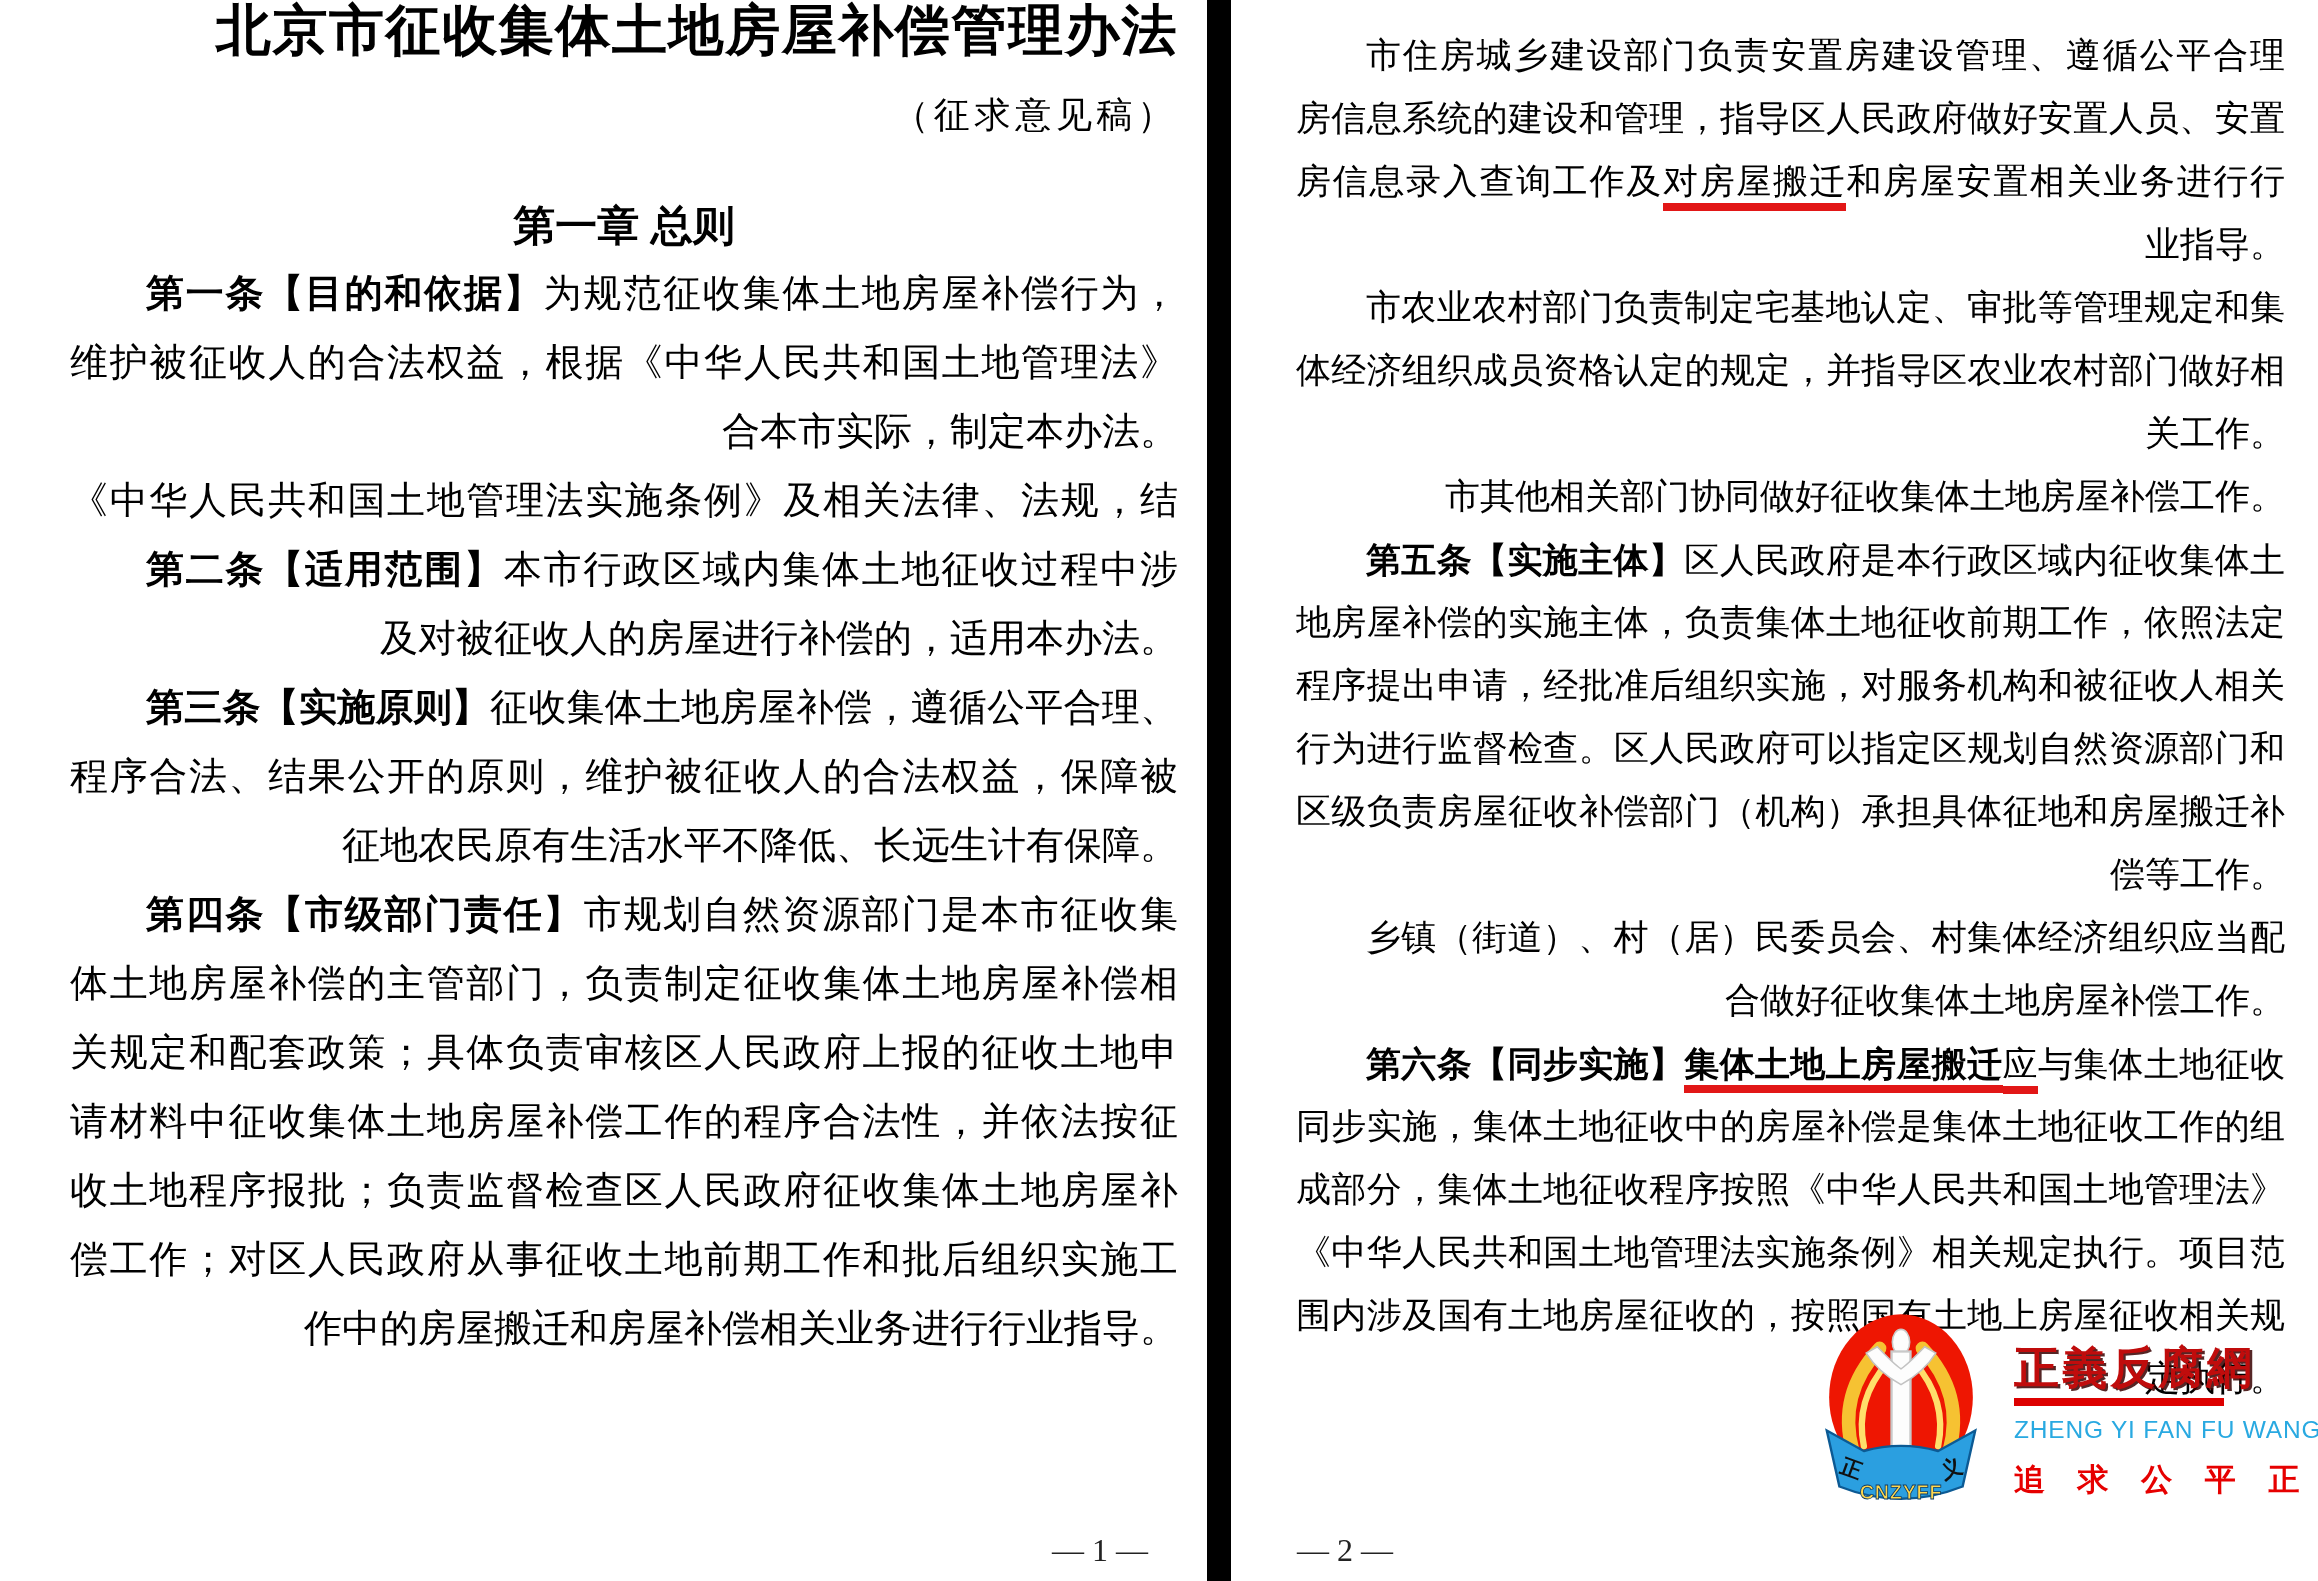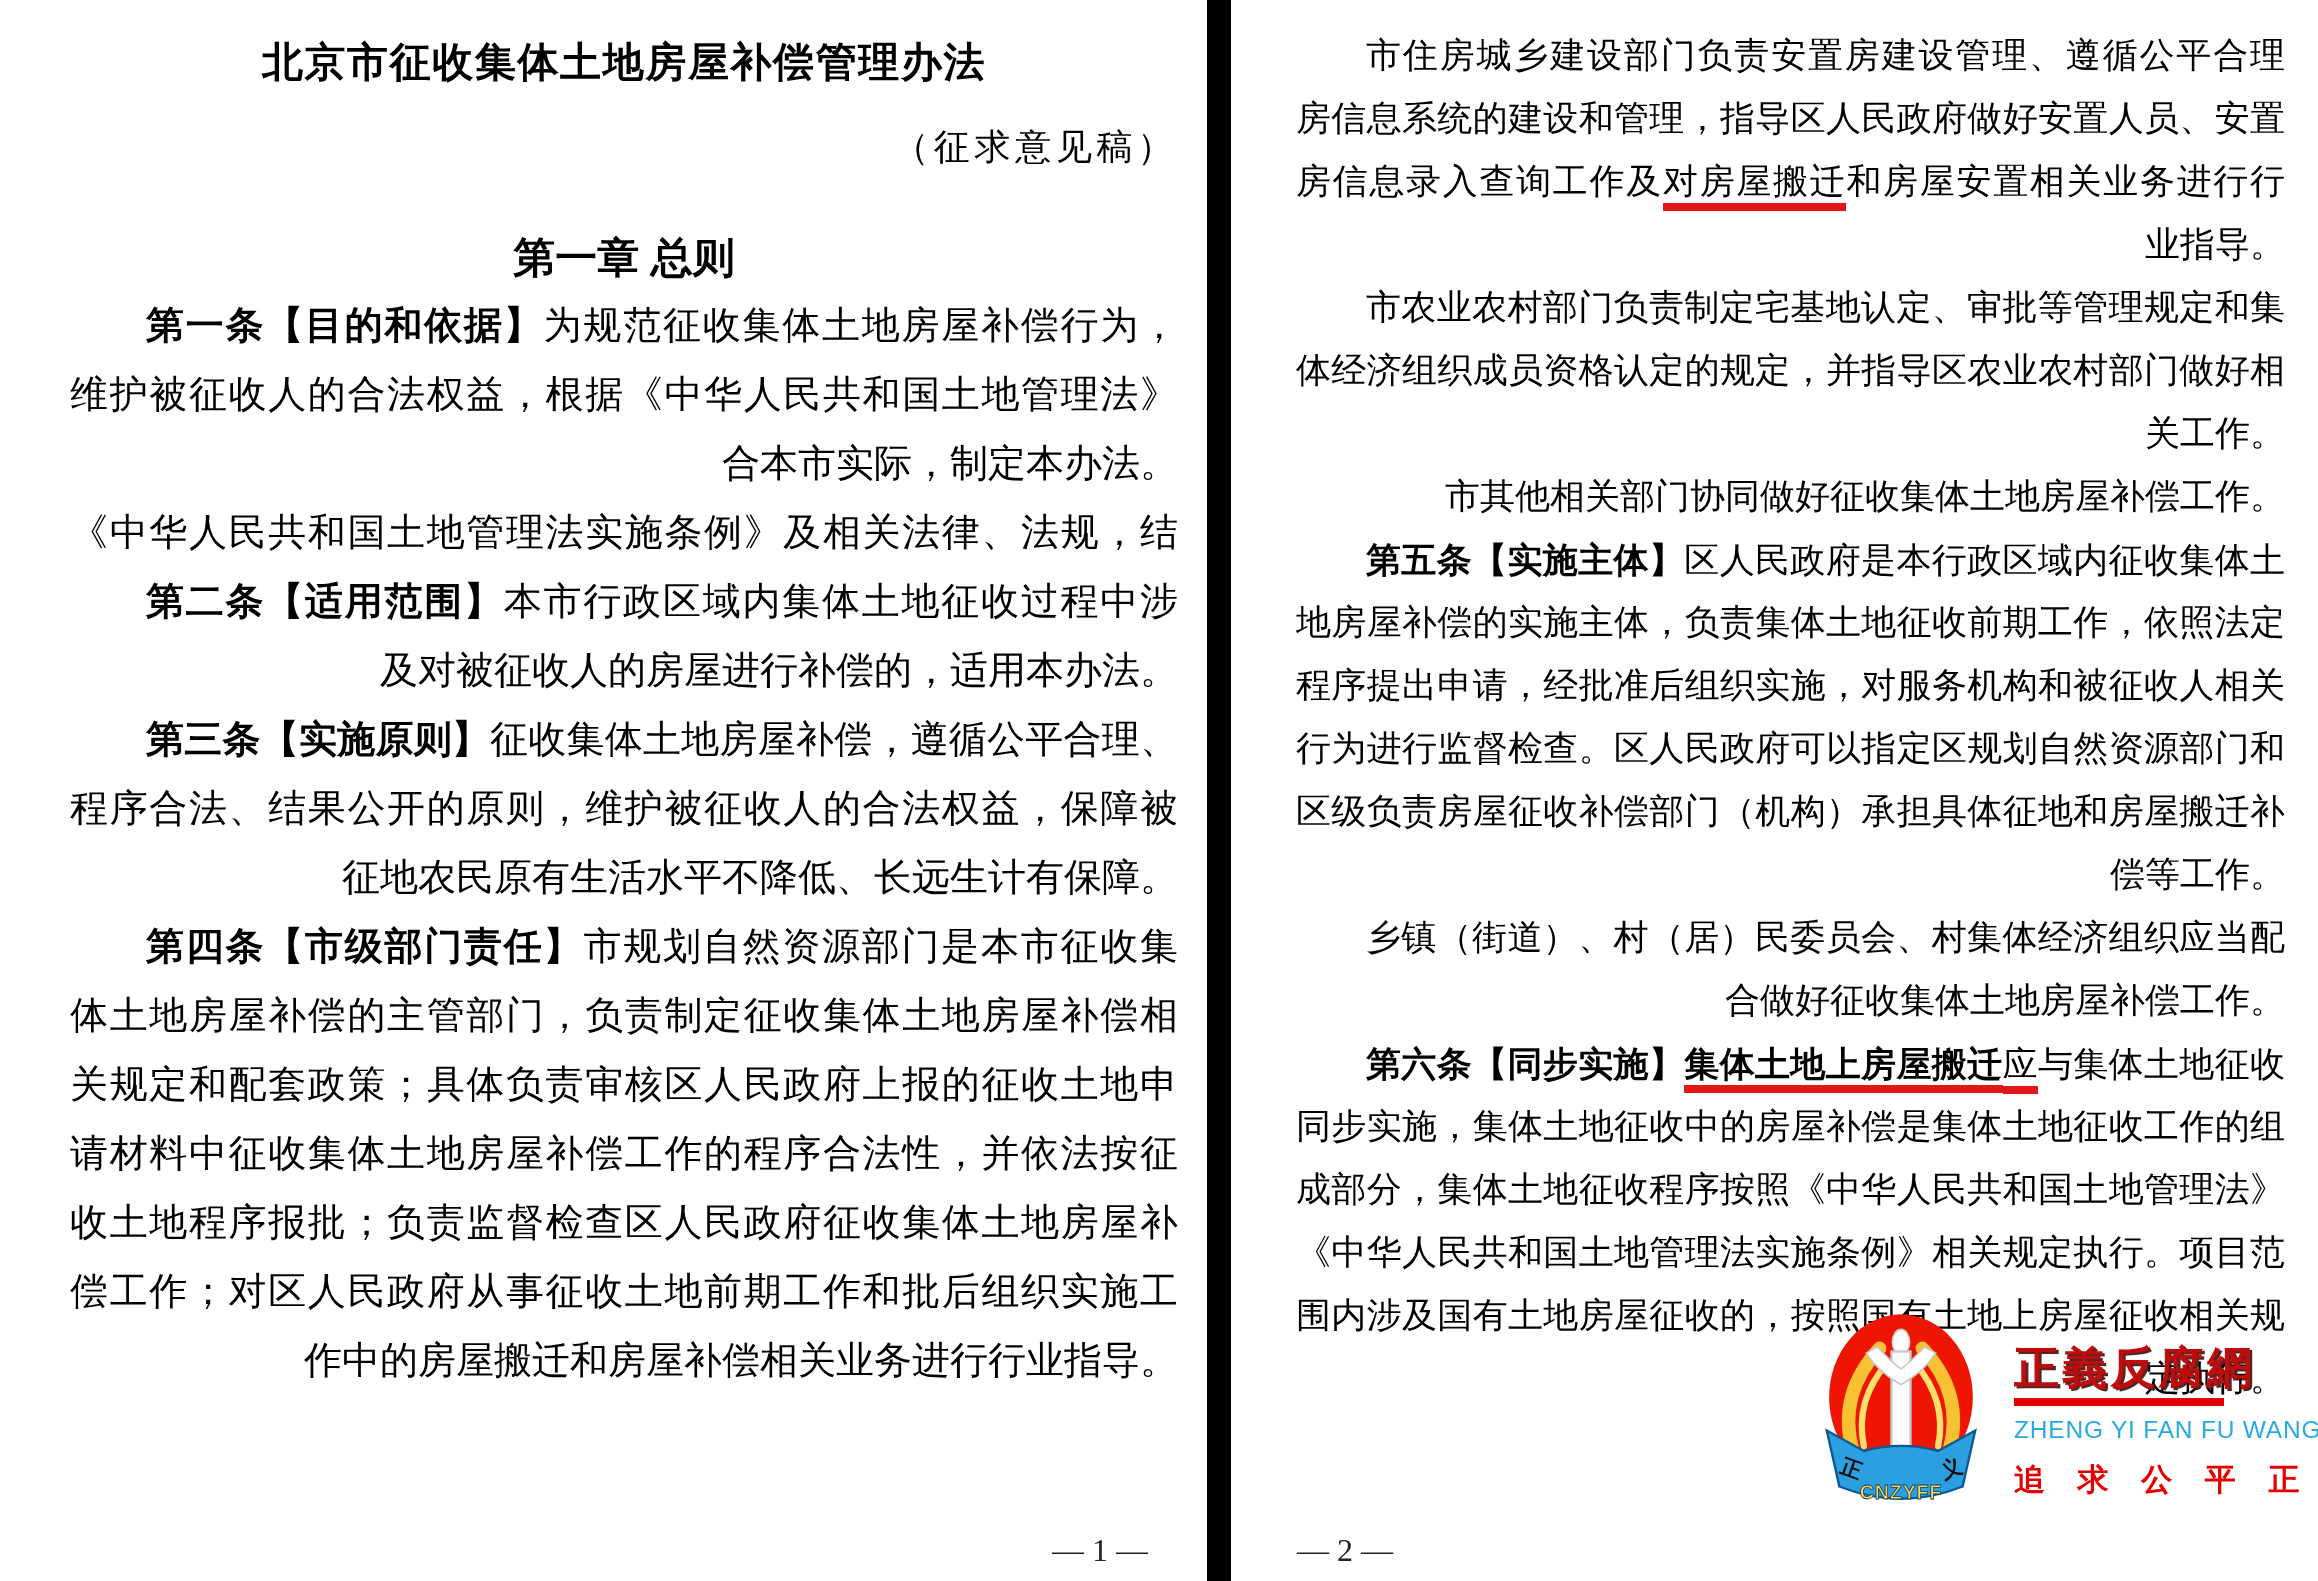--- a/index.html
+++ b/index.html
@@ -10,21 +10,21 @@
     color:#000;
   }
   
   .page{position:absolute;top:0;height:1581px;}
   #page1{left:0;width:1207px;}
   #page1-inner{padding:0 29px 0 70px;}
   #divider{position:absolute;top:0;left:1207px;width:24px;height:1581px;background:#000;}
   #page2{left:1296px;width:989px;padding-top:24px;box-sizing:content-box;}
   
   .doc-title{
-    margin-top:32px;text-align:center;font-size:41px;line-height:60px;
+    text-align:right;font-size:55px;line-height:60px;
     font-weight:bold;font-family:"Liberation Sans","DejaVu Sans",sans-serif;
     letter-spacing:1.6px;
   }
   .doc-subtitle{
     margin-top:35px;text-align:right;font-size:36px;line-height:41px;
     letter-spacing:4.7px;
   }
   .chapter{
     margin-top:68px;text-align:center;font-size:42px;line-height:44px;
     font-weight:bold;font-family:"Liberation Sans","DejaVu Sans",sans-serif;

